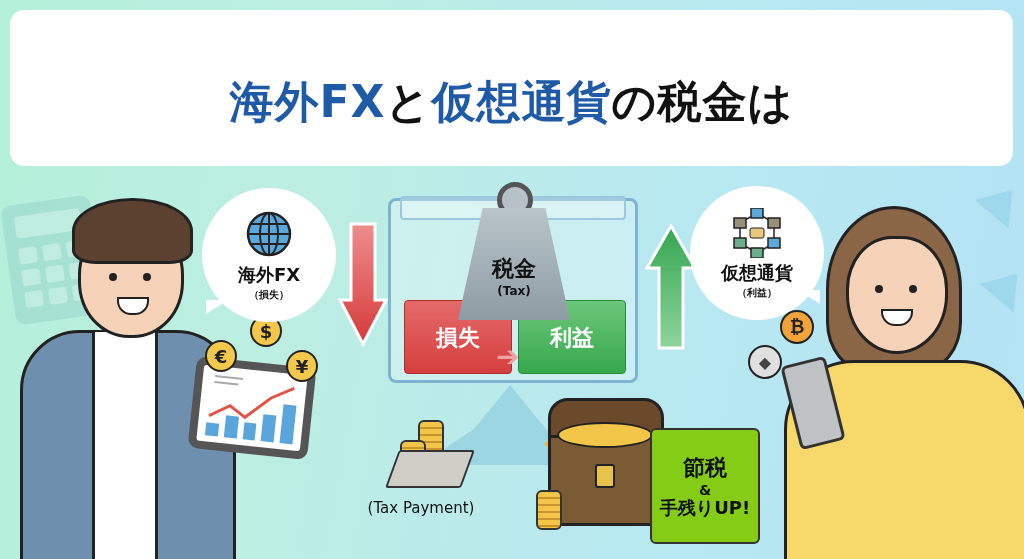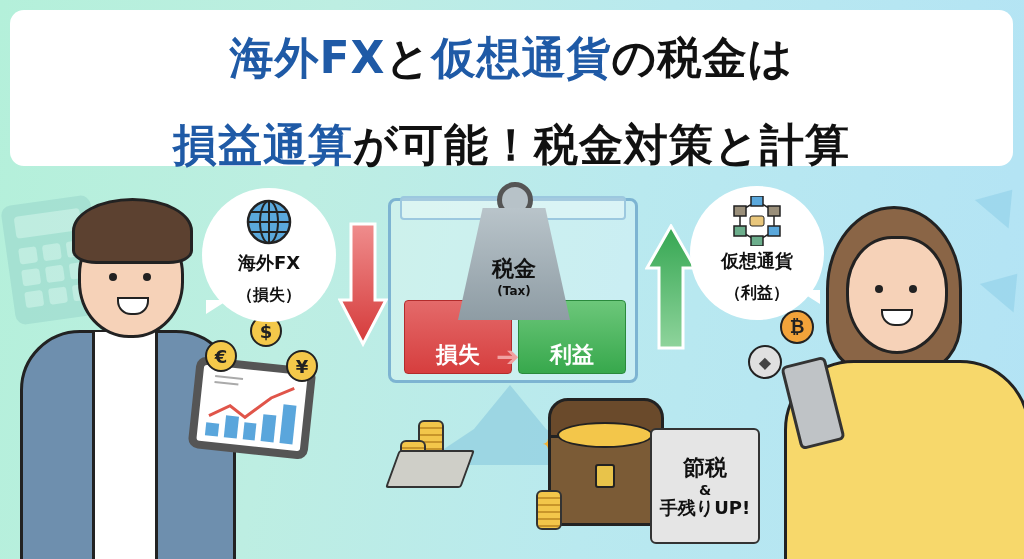--- a/index.html
+++ b/index.html
@@ -16,30 +16,30 @@
   
   .calc{left:8px;top:200px;width:90px;height:120px;background:#9fdccf;border-radius:10px;opacity:.7;transform:rotate(-8deg);}
   .calc .scr{position:absolute;left:12px;top:12px;width:66px;height:22px;background:#c4ece3;border-radius:4px;}
   .calc .keys{position:absolute;left:12px;top:44px;display:grid;grid-template-columns:repeat(3,18px);gap:6px;}
   .calc .keys span{width:18px;height:16px;background:#c4ece3;border-radius:3px;display:block;}
   .bgarrow{width:0;height:0;border-left:22px solid transparent;border-right:22px solid transparent;border-bottom:32px solid #8ccde8;opacity:.55;}
   .mountain{left:420px;top:385px;width:180px;height:80px;background:#92cfe0;clip-path:polygon(50% 0,70% 55%,100% 100%,0 100%,30% 55%);opacity:.75;}
   
   .bubble{background:#fff;border-radius:50%;display:flex;flex-direction:column;align-items:center;justify-content:flex-end;padding-bottom:18px;box-sizing:border-box;}
   .bubble .lbl{font-weight:bold;font-size:18px;color:#111;line-height:22px;}
-  .bubble .sub{font-weight:bold;font-size:16px;color:#111;line-height:18px;margin-top:12px;}
+  .bubble .sub{font-weight:bold;font-size:10px;color:#111;line-height:18px;}
   .tail-l{left:206px;top:300px;width:0;height:0;border-top:14px solid #fff;border-right:22px solid transparent;}
   .tail-r{left:798px;top:290px;width:0;height:0;border-top:14px solid #fff;border-left:22px solid transparent;}
   
   .arrow-down{left:338px;top:222px;width:50px;height:126px;}
   .arrow-up{left:645px;top:224px;width:52px;height:126px;}
   
   .glass{left:388px;top:198px;width:250px;height:185px;border:3px solid #7db4d2;border-radius:8px;background:rgba(255,255,255,.25);box-sizing:border-box;}
   .glass-top{left:400px;top:196px;width:226px;height:24px;border:2px solid #9cc8df;border-radius:4px;background:rgba(255,255,255,.3);box-sizing:border-box;}
-  .block{top:300px;height:74px;width:108px;border-radius:4px;display:flex;align-items:flex-end;justify-content:center;padding-bottom:3px;box-sizing:border-box;
+  .block{top:300px;height:74px;width:108px;border-radius:4px;display:flex;align-items:flex-end;justify-content:center;padding-bottom:20px;box-sizing:border-box;
     color:#fff;font-weight:bold;font-size:22px;}
   .block.red{left:404px;background:linear-gradient(#e46a6a,#d63e3e);border:1px solid #b32c2c;}
   .block.green{left:518px;background:linear-gradient(#6cc77a,#37a84c);border:1px solid #2a8a3c;}
   .block-arrow{left:496px;top:340px;color:#f1a1a1;font-size:28px;font-weight:bold;}
   
   .weight-ring{left:497px;top:182px;width:26px;height:26px;border:5px solid #555;border-radius:50%;background:#b7c2c8;}
   .weight-body{left:458px;top:208px;width:112px;height:112px;background:linear-gradient(#b9c4ca,#8e9ca4);clip-path:polygon(22% 0,78% 0,100% 100%,0 100%);
     display:flex;flex-direction:column;align-items:center;justify-content:center;}
   .weight-body .w1{font-weight:bold;font-size:22px;color:#111;margin-top:24px;}
   .weight-body .w2{font-size:12px;color:#111;font-weight:bold;}
@@ -60,21 +60,21 @@
   .woman-hair{left:826px;top:206px;width:130px;height:160px;background:#8a6546;border:3px solid #222;border-radius:50% 50% 30% 30%;}
   .woman-head{left:846px;top:236px;width:96px;height:112px;background:#f6d2b8;border:3px solid #222;border-radius:45% 45% 50% 50%;}
   .woman-body{left:784px;top:360px;width:240px;height:199px;background:#f7d86b;border:3px solid #222;border-radius:70px 70px 0 0;}
   .phone{left:790px;top:360px;width:40px;height:80px;background:#bfc3c6;border:3px solid #333;border-radius:6px;transform:rotate(-14deg);}
   
   .cash{left:392px;top:450px;width:72px;height:34px;background:#cfcfc8;border:2px solid #333;border-radius:3px;transform:skewX(-20deg);}
   .coinstack{width:22px;border:2px solid #333;border-radius:6px;background:repeating-linear-gradient(#f3c64a 0 5px,#c8952a 5px 7px);}
   .chest{left:548px;top:425px;width:110px;height:95px;background:#7b5b36;border:3px solid #222;border-radius:8px;}
   .chest .lid{position:absolute;left:-3px;top:-30px;width:110px;height:34px;background:#6a4a2b;border:3px solid #222;border-radius:20px 20px 0 0;}
   .chest .gold{position:absolute;left:6px;top:-6px;width:92px;height:22px;background:#f3c64a;border-radius:50%;border:2px solid #222;}
-  .scroll{left:650px;top:428px;width:106px;height:112px;background:#e5e5e5;border:2px solid #333;border-radius:6px;
+  .scroll{left:650px;top:428px;width:106px;height:112px;background:#84cc16;border:2px solid #333;border-radius:6px;
     display:flex;flex-direction:column;align-items:center;justify-content:center;}
   .scroll .s1{font-weight:bold;font-size:22px;color:#111;line-height:26px;}
   .scroll .s2{font-weight:bold;font-size:14px;color:#111;line-height:18px;}
   .scroll .s3{font-weight:bold;font-size:18px;color:#111;line-height:18px;}
   .tax-label{left:346px;top:498px;width:150px;text-align:center;}
   .tax-label .t1{font-weight:bold;font-size:19px;color:#111;line-height:22px;}
   .tax-label .t2{font-size:15px;color:#111;line-height:20px;}
   .sparkle{color:#f5b335;font-size:22px;}
 </style>
 </head>
@@ -94,23 +94,20 @@
       <span></span>
     </div>
 </div>
 <div class="abs bgarrow" style="left:980px;top:186px;transform:rotate(40deg);"></div>
 <div class="abs bgarrow" style="left:985px;top:270px;transform:rotate(40deg);"></div>
 <div class="abs mountain"></div>
 
 <div class="abs title-card">
   <div class="title-line">
     <span class="hl">海外FX</span><span class="dk">と</span><span class="hl">仮想通貨</span><span class="dk">の税金は</span>
-  </div>
-  <div class="title-line">
-    <span class="hl">損益通算</span><span class="dk">が可能！税金対策と計算</span>
   </div>
 </div>
 
 <div class="abs man-body"></div>
 <div class="abs man-shirt"></div>
 <div class="abs man-head">
   <div style="position:absolute;left:28px;top:48px;width:8px;height:8px;background:#222;border-radius:50%;"></div>
   <div style="position:absolute;left:62px;top:48px;width:8px;height:8px;background:#222;border-radius:50%;"></div>
   <div style="position:absolute;left:36px;top:72px;width:28px;height:14px;background:#fff;border:2px solid #222;border-radius:0 0 14px 14px;"></div>
 </div>
@@ -208,20 +205,21 @@
   <div style="position:absolute;left:32px;top:70px;width:28px;height:13px;background:#fff;border:2px solid #222;border-radius:0 0 14px 14px;"></div>
 </div>
 <div class="abs phone"></div>
 <div class="abs coin btc" style="left:780px;top:310px;width:34px;height:34px;font-size:18px;">₿</div>
 <div class="abs coin eth" style="left:748px;top:345px;width:34px;height:34px;font-size:16px;">◆</div>
 
 <div class="abs coinstack" style="left:418px;top:420px;height:36px;"></div>
 <div class="abs coinstack" style="left:400px;top:440px;height:22px;"></div>
 <div class="abs cash"></div>
 <div class="abs tax-label">
+  <div class="t2">(Tax Payment)</div>
 </div>
 
 <div class="abs sparkle" style="left:558px;top:410px;">✦</div>
 <div class="abs sparkle" style="left:542px;top:436px;font-size:14px;">✦</div>
 <div class="abs chest">
   <div class="lid"></div>
   <div class="gold"></div>
   <div style="position:absolute;left:44px;top:36px;width:16px;height:20px;background:#e8c34a;border:2px solid #222;border-radius:3px;"></div>
 </div>
 <div class="abs coinstack" style="left:536px;top:490px;height:36px;"></div>

